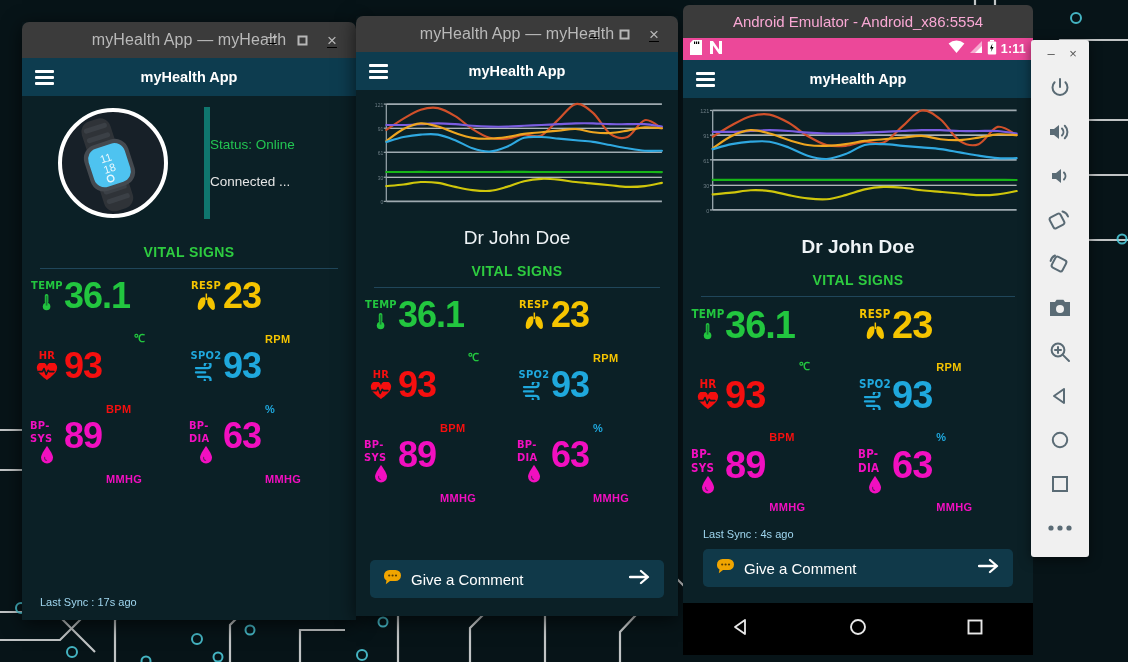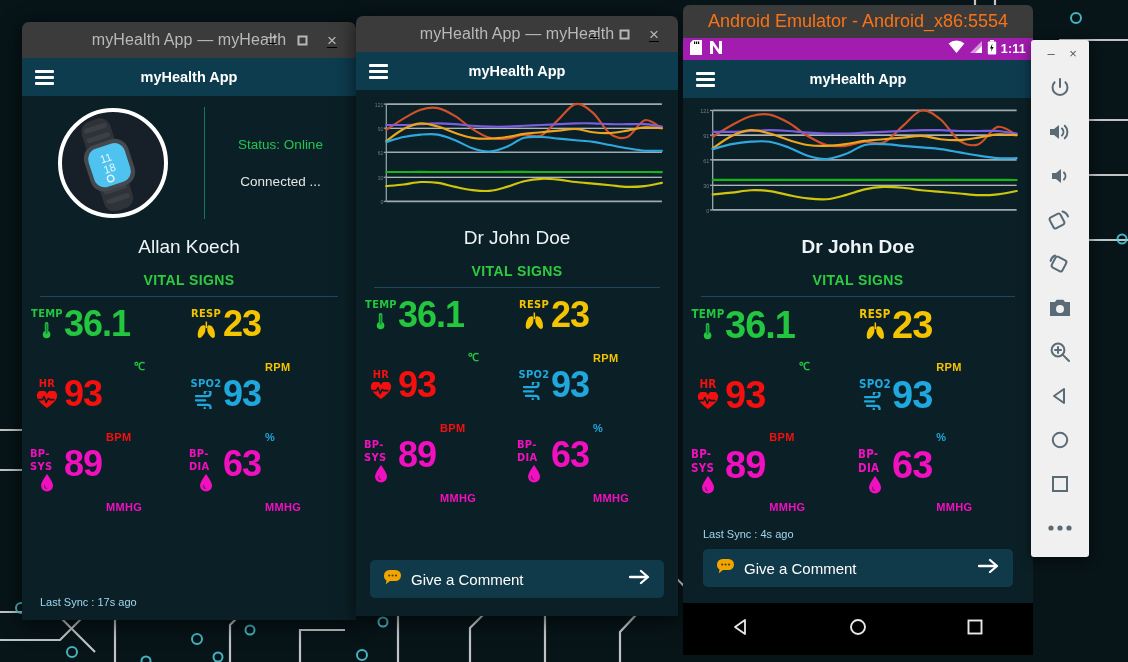--- a/index.html
+++ b/index.html
@@ -59,22 +59,22 @@
   
   .top-row { display: flex; align-items: center; height: 134px; }
   .watch-wrap { width: 182px; display: flex; justify-content: center; }
   .watch {
     width: 110px; height: 110px; border-radius: 50%;
     border: 4px solid #ffffff; background: #172028;
     display: flex; align-items: center; justify-content: center;
     overflow: hidden; position: relative;
   }
   .status-col {
-    flex: 1; border-left: 1px solid #0f766e; height: 112px;
-    display: flex; flex-direction: column; align-items: center;
+    flex: 1; border-left: 6px solid #0f766e; height: 112px;
+    display: flex; flex-direction: column; align-items: flex-start;
     justify-content: center; gap: 22px;
   }
   .status-on { color: #23c552; font-size: 13.5px; }
   .status-conn { color: #e5e5e5; font-size: 13.5px; }
 
   
   .patient-name {
     text-align: center; color: #eef3f6; font-size: 19px;
     margin-top: 6px; font-weight: normal;
   }
@@ -107,25 +107,25 @@
   .cta .arrow { margin-left: auto; color: #fff; }
 
   
   .chart { width: 100%; }
   .chart text { font-family: "Liberation Sans", sans-serif; fill: #6d7d85; }
 
   
   #emu { position: absolute; left: 683px; top: 5px; width: 350px; height: 657px; }
   .emu-title {
     height: 33px; background: #3b3b3b; border-radius: 6px 6px 0 0;
-    color: #f97316; font-size: 18px; display: flex; align-items: center;
+    color: #f9a8d4; font-size: 15px; display: flex; align-items: center;
     justify-content: center;
   }
   .emu-status {
-    height: 22px; background: #a21caf; display: flex; align-items: center;
+    height: 22px; background: #ec4899; display: flex; align-items: center;
     padding: 0 7px; color: #fff;
   }
   .emu-status .right { margin-left: auto; display: flex; align-items: center;
                        gap: 4px; }
   .emu-clock { font-size: 12.5px; color: #fff; font-weight: bold;
                letter-spacing: .2px; }
   .emu-screen { background: #0b2026; height: 505px; overflow: hidden;
                 position: relative; }
   .emu-nav { height: 52px; background: #000; display: flex;
              align-items: center; justify-content: space-around; }
@@ -230,21 +230,20 @@
             </g>
           </svg>
         </div>
       </div>
       <div class="status-col">
         <div class="status-on">Status: Online</div>
         <div class="status-conn">Connected ...</div>
       </div>
     </div>
 
-    <div class="patient-name">Allan Koech</div>
     <div class="vitals-head">VITAL SIGNS</div>
     <div class="hr-line"></div>
 
     <div class="vitals" id="w1-vitals">
         <div class="vrow">
           <div class="vcell" style="height:70px">
           <div class="vlabel-box">
             <span class="vlabel" style="color:#22c63f; font-size:11px">TEMP</span>
             <span class="vicon"><svg width="11.16" height="18" viewBox="0 0 12 20">
         <rect x="4" y="1" width="4" height="11" rx="2" fill="#22c63f"></rect>

